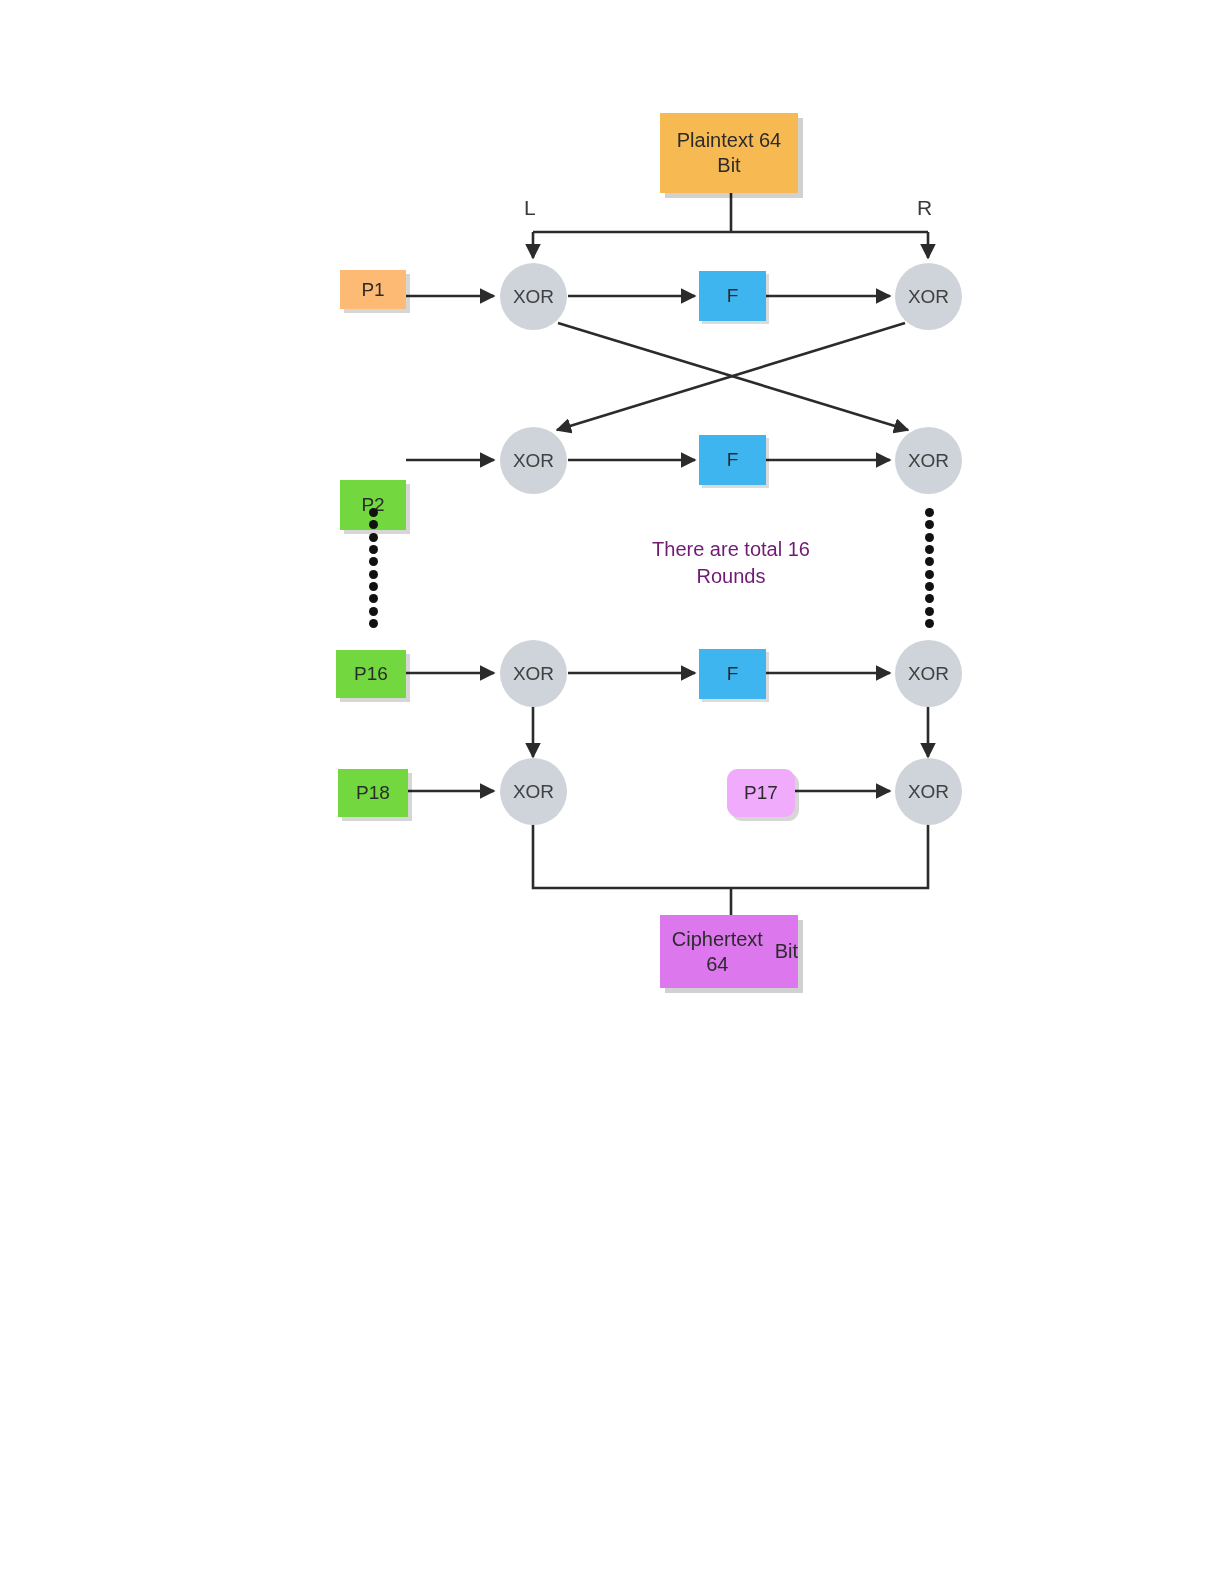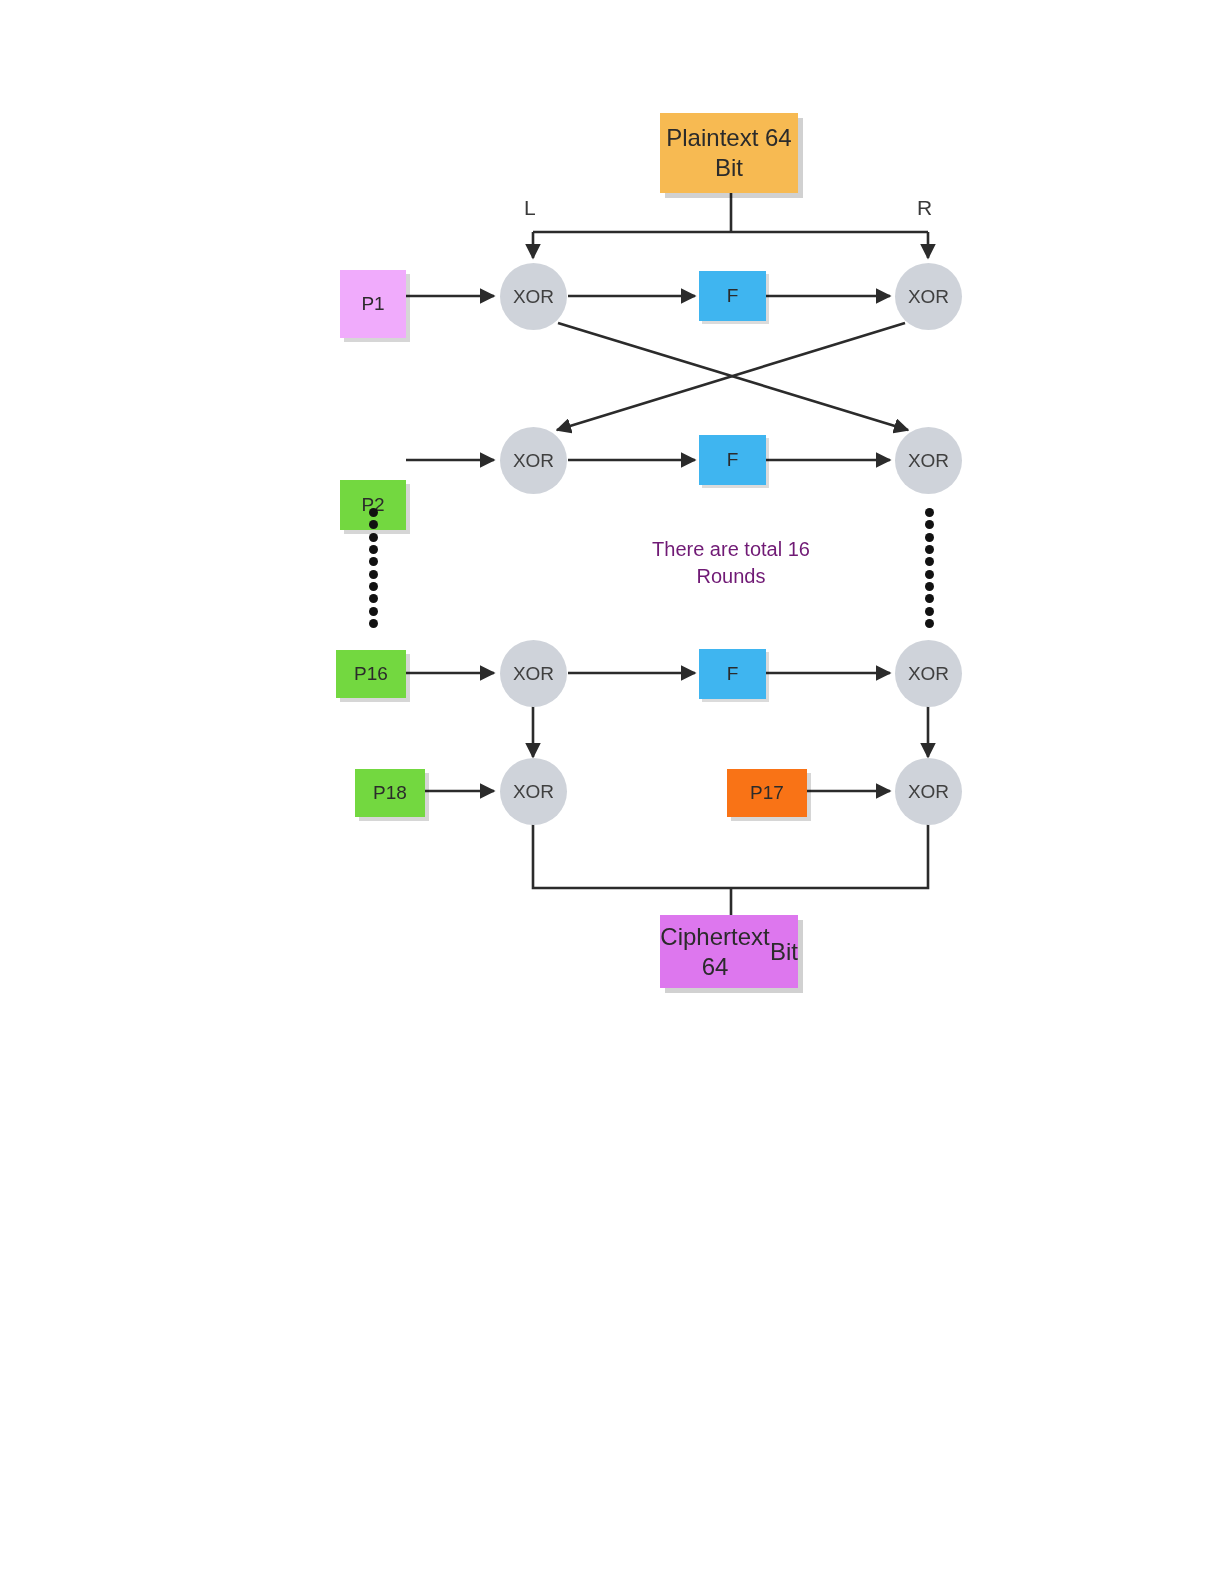--- a/index.html
+++ b/index.html
@@ -25,21 +25,21 @@
     position: absolute;
     box-sizing: border-box;
     display: flex;
     align-items: center;
     justify-content: center;
     text-align: center;
     line-height: 1.25;
     color: #2b2b2b;
   }
   .io-box {
-    font-size: 24px;
+    font-size: 20px;
     box-shadow: 5px 5px 0 rgba(0,0,0,0.18);
     text-align: center;
   }
   .key-box {
     font-size: 19px;
     box-shadow: 4px 4px 0 rgba(0,0,0,0.16);
   }
   .f-box {
     font-size: 19px;
     box-shadow: 3px 3px 0 rgba(0,0,0,0.14);
@@ -124,21 +124,21 @@
 </svg>
 
 <div class="node io-box" style="left:660px; top:113px; width:138px; height:80px; background:#F7BA52; flex-direction:column;">
   <span>Plaintext 64</span>
   <span>Bit</span>
 </div>
 
 <div class="lr-label" style="left:524px; top:196px;">L</div>
 <div class="lr-label" style="left:917px; top:196px;">R</div>
 
-<div class="node key-box" style="left:340px; top:270px; width:66px; height:68px; background:#f0abfc;">
+<div class="node key-box" style="left:340px; top:270px; width:66px; height:39px; background:#fdba74;">
   <span>P1</span>
 </div>
 <div class="node xor-circle" style="left:500px; top:263px; width:67px; height:67px; background:#CFD3DA;">
   <span>XOR</span>
 </div>
 <div class="node f-box" style="left:699px; top:271px; width:67px; height:50px; background:#3FB5F0;">
   <span>F</span>
 </div>
 <div class="node xor-circle" style="left:895px; top:263px; width:67px; height:67px; background:#CFD3DA;">
   <span>XOR</span>
@@ -193,27 +193,27 @@
 <div class="node xor-circle" style="left:500px; top:640px; width:67px; height:67px; background:#CFD3DA;">
   <span>XOR</span>
 </div>
 <div class="node f-box" style="left:699px; top:649px; width:67px; height:50px; background:#3FB5F0;">
   <span>F</span>
 </div>
 <div class="node xor-circle" style="left:895px; top:640px; width:67px; height:67px; background:#CFD3DA;">
   <span>XOR</span>
 </div>
 
-<div class="node key-box" style="left:338px; top:769px; width:70px; height:48px; background:#73D840;margin-left:17px;">
+<div class="node key-box" style="left:338px; top:769px; width:70px; height:48px; background:#73D840;">
   <span>P18</span>
 </div>
 <div class="node xor-circle" style="left:500px; top:758px; width:67px; height:67px; background:#CFD3DA;">
   <span>XOR</span>
 </div>
-<div class="node key-box" style="left:727px; top:769px; width:80px; height:48px; background:#f97316;">
+<div class="node key-box" style="left:727px; top:769px; width:68px; height:48px; background:#f0abfc;border-radius:11px;">
   <span>P17</span>
 </div>
 <div class="node xor-circle" style="left:895px; top:758px; width:67px; height:67px; background:#CFD3DA;">
   <span>XOR</span>
 </div>
 
 <div class="node io-box" style="left:660px; top:915px; width:138px; height:73px; background:#DD77EE; ">
   <span>Ciphertext 64</span>
   <span>Bit</span>
 </div>

